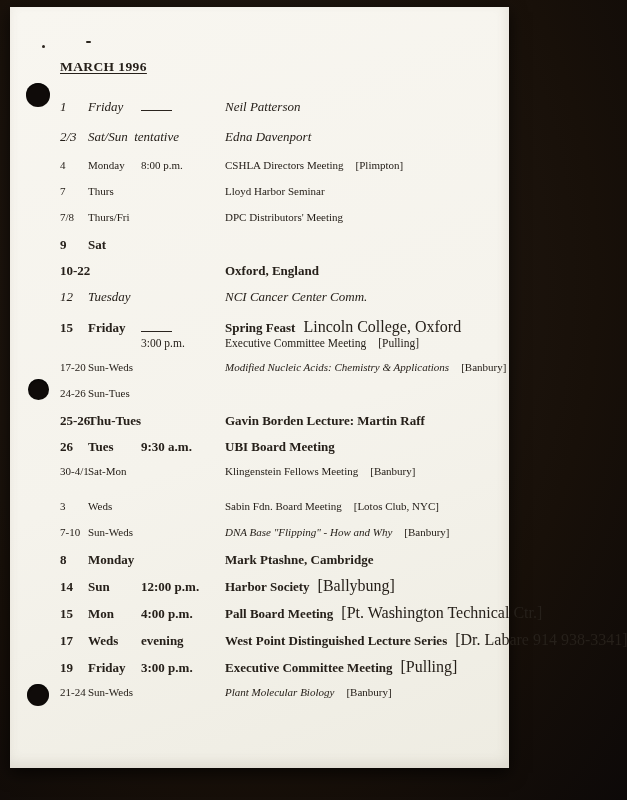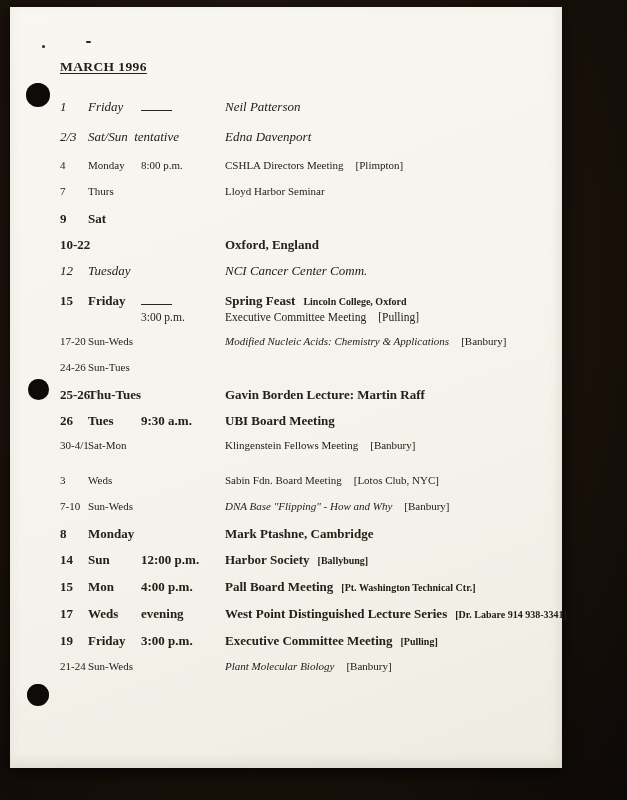--- a/index.html
+++ b/index.html
@@ -4,21 +4,21 @@
 <style>
   * { margin:0; padding:0; box-sizing:border-box; }
   html,body { width:627px; height:800px; overflow:hidden; background:#0d0908; }
   body { font-family:"Liberation Serif", serif; color:#26201a; position:relative; }
 
   .stage {
     position:absolute; inset:0;
     background:radial-gradient(ellipse at 40% 35%, #261d16 0%, #181009 65%, #0d0908 100%);
   }
   .paper {
-    position:absolute; left:10px; top:7px; width:552px; height:761px;
+    position:absolute; left:10px; top:7px; width:499px; height:761px;
     background:linear-gradient(160deg, #f8f6f0 0%, #f5f3ec 55%, #eeece2 100%);
     box-shadow:0 5px 16px rgba(0,0,0,.7), inset -2px -5px 12px rgba(95,84,62,.12);
   }
   .content { position:absolute; left:50px; top:52px; right:16px; }
 
   .sec-title {
     font-size:13.5px; font-weight:bold; text-decoration:underline;
     text-underline-offset:2px; letter-spacing:.4px; line-height:16px;
     margin-bottom:24px;
   }
@@ -26,21 +26,21 @@
 
   .row { display:grid; grid-template-columns:28px 53px 84px 1fr; align-items:baseline; }
   .c { white-space:pre; }
   .r-italic { font-style:italic; font-size:13px; line-height:15px; margin-bottom:15px; }
   .r-bold   { font-weight:bold;  font-size:13px; line-height:15px; margin-bottom:11px; }
   .r-small  { font-size:11px; line-height:13px; margin-bottom:13px; }
   .row.has2 { margin-bottom:2px; }
   .row.cont { font-size:11.5px; font-weight:normal; font-style:normal; line-height:13px; margin-bottom:11px; }
 
   .sg-it   { font-style:italic;font-family:Liberation Serif, serif; }
-  .sg-note { font-weight:bold; font-size:10px; margin-left:8px; }
+  .sg-note { font-weight:normal; font-size:16px; margin-left:8px; }
   .sg-gap  { margin-left:12px; }
 
   .blankline { display:inline-block; width:31px; height:10px; border-bottom:1.3px solid #2a241e; }
 
   .hole  { position:absolute; background:#0f0b09; border-radius:50%; box-shadow:inset 0 1px 2px rgba(0,0,0,.8); }
   .hole-1 { left:16px; top:76px;  width:24px; height:24px; }
   .hole-2 { left:18px; top:372px; width:21px; height:21px; }
   .hole-3 { left:17px; top:677px; width:22px; height:22px; }
 
   .speck { position:absolute; background:#2c261f; border-radius:50%; }
@@ -77,20 +77,26 @@
             <span class="c day">Monday</span>
             <span class="c time">8:00 p.m.</span>
             <span class="c desc"><span class="sg">CSHLA Directors Meeting</span><span class="sg sg-gap">[Plimpton]</span></span>
           </div>
           <div class="row r-small">
             <span class="c date">7</span>
             <span class="c day">Thurs</span>
             <span class="c time"></span>
             <span class="c desc"><span class="sg">Lloyd Harbor Seminar</span></span>
           </div>
+          <div class="row r-small">
+            <span class="c date">7/8</span>
+            <span class="c day">Thurs/Fri</span>
+            <span class="c time"></span>
+            <span class="c desc"><span class="sg">DPC Distributors' Meeting</span></span>
+          </div>
           <div class="row r-bold">
             <span class="c date">9</span>
             <span class="c day">Sat</span>
             <span class="c time"></span>
           </div>
           <div class="row r-bold">
             <span class="c date">10-22</span>
             <span class="c day"></span>
             <span class="c time"></span>
             <span class="c desc"><span class="sg">Oxford, England</span></span>

